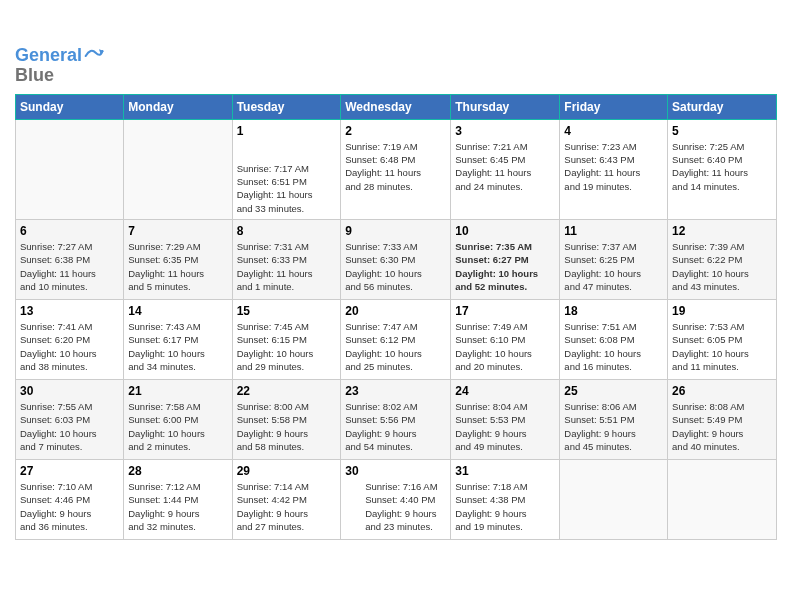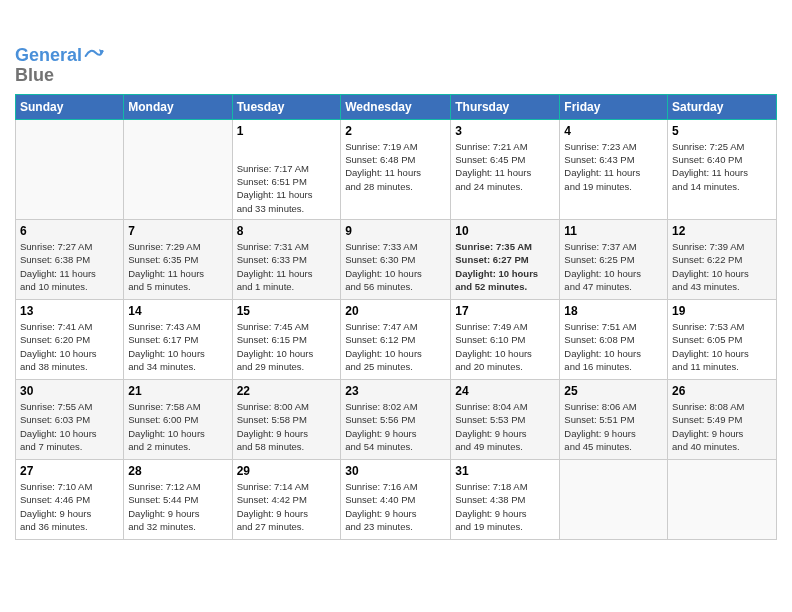--- a/index.html
+++ b/index.html
@@ -328,34 +328,34 @@
           <td>
             <span class="day-num">27</span>
             <div class="day-info" style="white-space: pre-line;">Sunrise: 7:10 AM
 Sunset: 4:46 PM
 Daylight: 9 hours
 and 36 minutes.</div>
           </td>
           <td>
             <span class="day-num">28</span>
             <div class="day-info" style="white-space: pre-line;">Sunrise: 7:12 AM
-Sunset: 5:44 PM
+Sunset: 1:44 PM
 Daylight: 9 hours
 and 32 minutes.</div>
           </td>
           <td>
             <span class="day-num">29</span>
             <div class="day-info" style="white-space: pre-line;">Sunrise: 7:14 AM
 Sunset: 4:42 PM
 Daylight: 9 hours
 and 27 minutes.</div>
           </td>
           <td>
             <span class="day-num">30</span>
-            <div class="day-info" style="white-space: pre-line;">Sunrise: 7:16 AM
+            <div class="day-info" style="white-space: pre-line; margin-left: 20px;">Sunrise: 7:16 AM
 Sunset: 4:40 PM
 Daylight: 9 hours
 and 23 minutes.</div>
           </td>
           <td>
             <span class="day-num">31</span>
             <div class="day-info" style="white-space: pre-line;">Sunrise: 7:18 AM
 Sunset: 4:38 PM
 Daylight: 9 hours
 and 19 minutes.</div>

